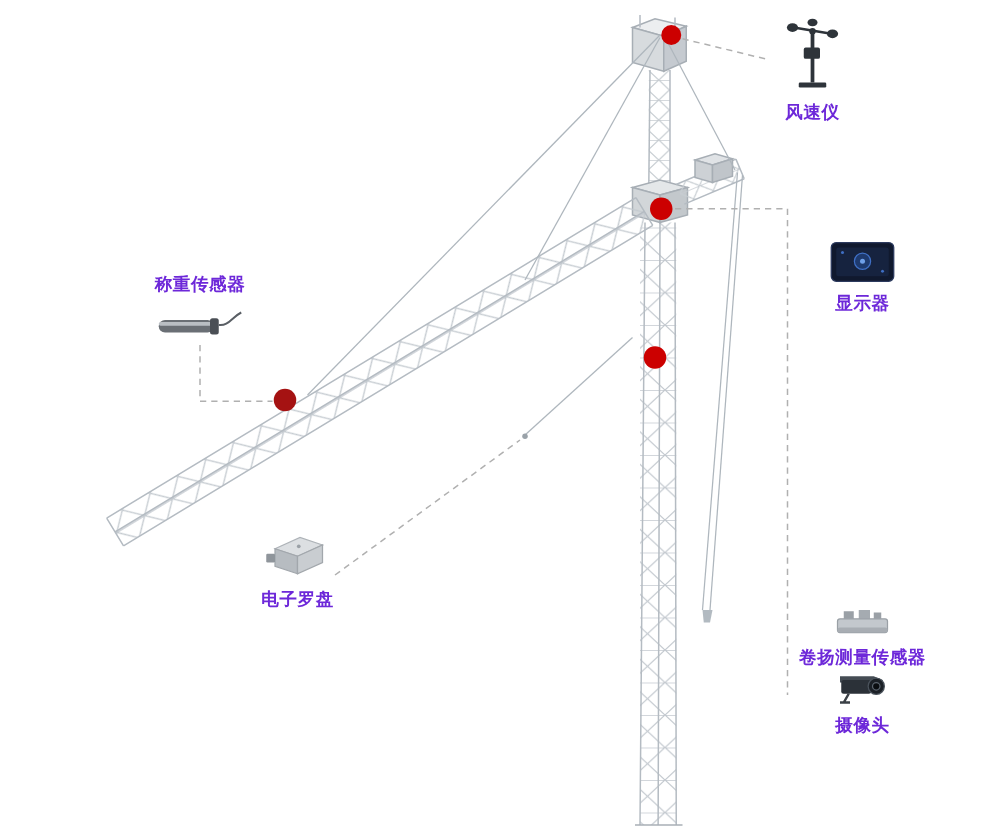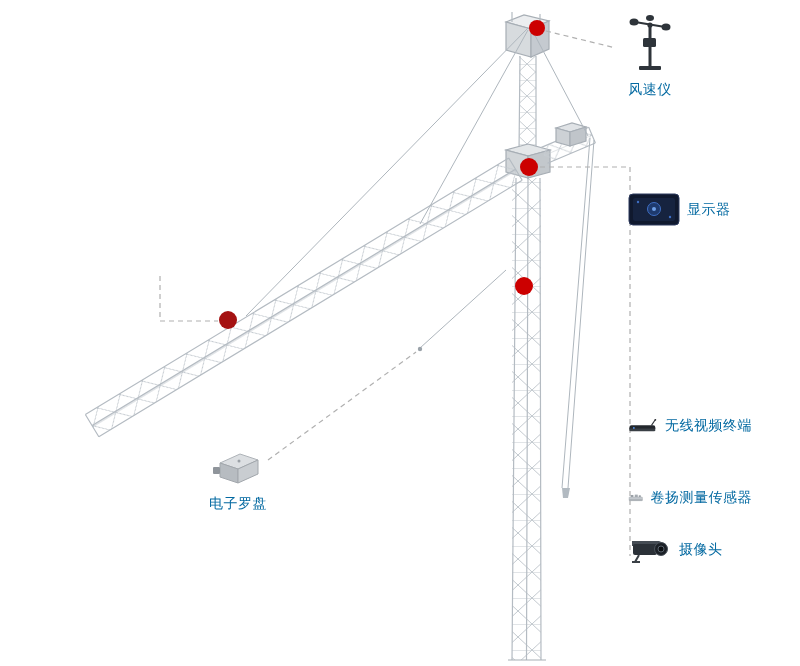--- a/index.html
+++ b/index.html
@@ -1,21 +1,21 @@
 <!DOCTYPE html>
 <html><head>
 <meta charset="utf-8">
 <style>
   * { margin:0; padding:0; box-sizing:border-box; }
   html,body { background:#ffffff; font-family:"Liberation Sans", sans-serif; }
   .stage { position:relative; width:800px; height:666px; background:#ffffff; overflow:hidden; }
   .layer { position:absolute; left:0; top:0; }
   .callout { position:absolute; display:flex; flex-direction:column; align-items:center; gap:7px; text-align:center; }
-  .label { font-size:14px; color:#0369a1; white-space:nowrap; letter-spacing:0.5px; }
-  .panel-item { position:absolute; left:628px; width:124px; display:flex; flex-direction:row; align-items:center; gap:7px; }
+  .label { font-size:14px; color:#6d28d9; white-space:nowrap; letter-spacing:0.5px;font-weight:bold; }
+  .panel-item { position:absolute; left:628px; width:124px; display:flex; flex-direction:column; align-items:center; gap:7px; }
 </style>
 </head>
 <body>
 
 <div class="stage">
 
   <svg class="layer" width="800" height="666" viewBox="0 0 800 666">
     <defs>
       <pattern id="latV" width="28" height="26" patternUnits="userSpaceOnUse">
         <path d="M0 0 L28 26 M28 0 L0 26 M0 0 H28" stroke="#c3c9cf" stroke-width="1" fill="none"></path>
@@ -103,22 +103,31 @@
       <ellipse cx="7" cy="8" rx="4.5" ry="3.5" fill="#2e343a"></ellipse>
       <ellipse cx="39" cy="13" rx="4.5" ry="3.5" fill="#2e343a"></ellipse>
       <ellipse cx="23" cy="4" rx="4" ry="3" fill="#2e343a"></ellipse>
       <circle cx="23" cy="11" r="2.6" fill="#2e343a"></circle>
       <rect x="16" y="24" width="13" height="9" rx="1.5" fill="#2e343a"></rect>
       <rect x="12" y="52" width="22" height="4" rx="1" fill="#2e343a"></rect>
     </svg>
     <span class="label">风速仪</span>
   </div>
 
+  <div class="callout" style="left:116px; top:219px; width:88px;">
+    <span class="label">称重传感器</span>
+    <svg width="72" height="30" viewBox="0 0 72 30">
+      <rect x="3" y="12" width="44" height="10" rx="5" fill="#6a6f75"></rect>
+      <rect x="3" y="13.5" width="44" height="3" rx="1.5" fill="#b9bec3"></rect>
+      <rect x="44" y="10.5" width="7" height="13" rx="2" fill="#4a4f55"></rect>
+      <path d="M51 16 C 59 17 61 10 69 6" stroke="#5a5f65" stroke-width="1.6" fill="none"></path>
+    </svg>
+  </div>
 
-  <div class="callout" style="left:202px; top:448px; width:72px;">
+  <div class="callout" style="left:202px; top:424px; width:72px;">
     <svg width="52" height="40" viewBox="0 0 52 40">
       <polygon points="8,15 28,6 46,12 26,21" fill="#dcdfe2" stroke="#aeb3b8"></polygon>
       <polygon points="8,15 26,21 26,35 8,29" fill="#b7bcc1" stroke="#a2a7ac"></polygon>
       <polygon points="26,21 46,12 46,26 26,35" fill="#c9cdd1" stroke="#a2a7ac"></polygon>
       <rect x="1" y="19" width="7" height="7" rx="1" fill="#8f959b"></rect>
       <circle cx="27" cy="13" r="1.5" fill="#9aa0a6"></circle>
     </svg>
     <span class="label">电子罗盘</span>
   </div>
 
@@ -129,30 +138,20 @@
       <circle cx="26" cy="16" r="6.5" fill="#1e3a6e" stroke="#3f6fc4"></circle>
       <circle cx="26" cy="16" r="2" fill="#6fa0e8"></circle>
       <circle cx="10" cy="9" r="1.2" fill="#3f6fc4"></circle>
       <circle cx="42" cy="24" r="1.2" fill="#3f6fc4"></circle>
     </svg>
     <span class="label">显示器</span>
   </div>
 
 
 
-  <div class="panel-item" style="top:415px;">
-    <svg width="46" height="22" viewBox="0 0 46 22">
-      <path d="M36 10 L42 1" stroke="#2a2e33" stroke-width="1.6"></path>
-      <circle cx="42" cy="1.5" r="1.3" fill="#2a2e33"></circle>
-      <rect x="2" y="10" width="40" height="8" rx="3.5" fill="#23272c"></rect>
-      <rect x="2" y="15" width="40" height="4" rx="2" fill="#3a3f45"></rect>
-      <circle cx="9" cy="14" r="1.3" fill="#5aa0ff"></circle>
-    </svg>
-    <span class="label">无线视频终端</span>
-  </div>
 
   <div class="panel-item" style="top:486px;">
     <svg width="46" height="24" viewBox="0 0 46 24">
       <rect x="8" y="3" width="8" height="7" fill="#9aa0a6"></rect>
       <rect x="20" y="2" width="9" height="8" fill="#a5abb1"></rect>
       <rect x="32" y="4" width="6" height="6" fill="#9aa0a6"></rect>
       <rect x="3" y="9" width="40" height="11" rx="2" fill="#c3c8cd" stroke="#9aa0a6"></rect>
       <rect x="3" y="16" width="40" height="4" rx="2" fill="#a8adb3"></rect>
     </svg>
     <span class="label">卷扬测量传感器</span>

